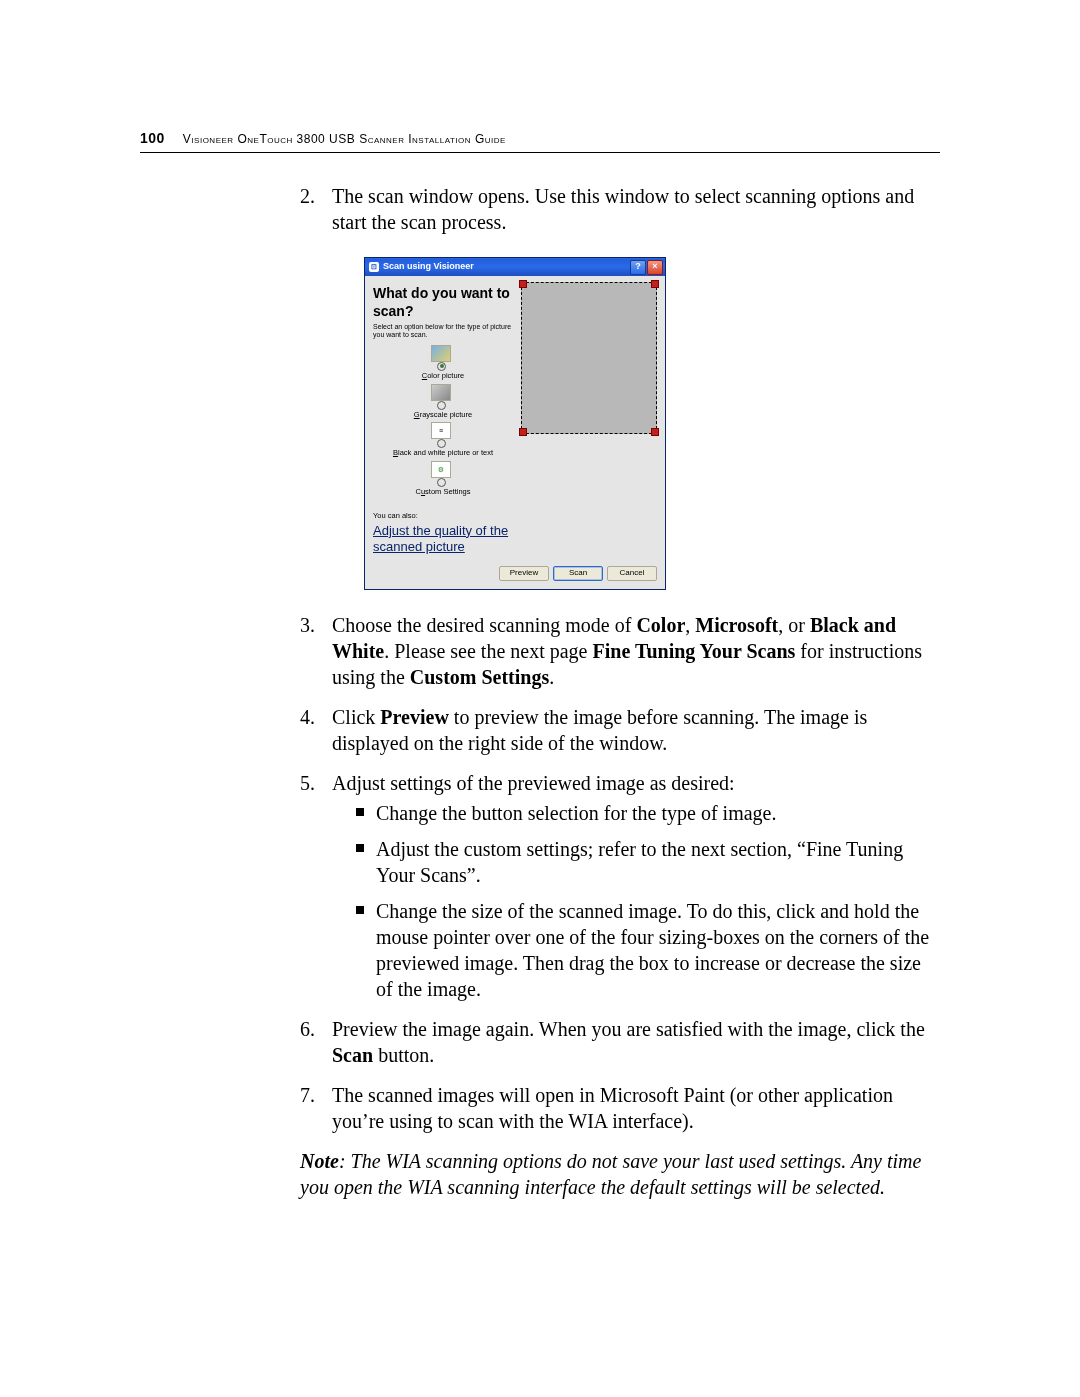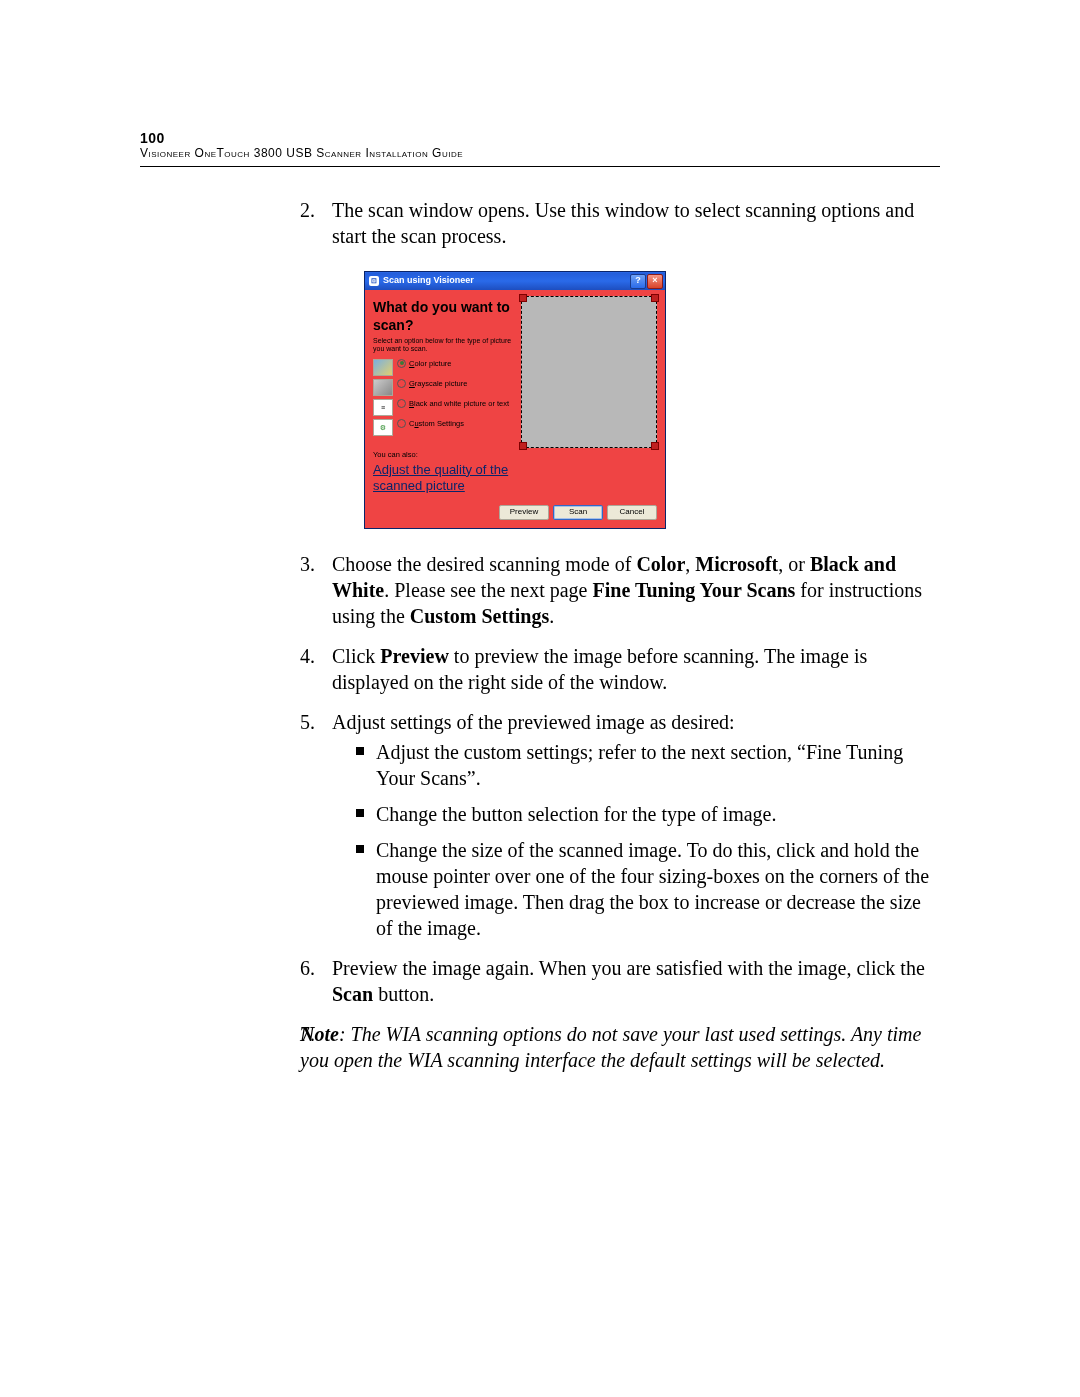--- a/index.html
+++ b/index.html
@@ -20,21 +20,20 @@
   }
   .header-line {
     border-bottom: 1px solid #000;
     padding-bottom: 6px;
     margin-bottom: 30px;
     font-family: Arial, Helvetica, sans-serif;
     font-size: 12px;
     letter-spacing: 0.5px;
     display: flex;
     align-items: baseline;
-    flex-direction: column;
   }
   .page-number {
     font-weight: bold;
     font-size: 14px;
     margin-right: 18px;
   }
   .header-title {
     font-variant: small-caps;
   }
   .content {
@@ -57,21 +56,21 @@
     position: absolute;
     left: 0;
     top: 0;
   }
   .screenshot-wrap {
     margin: 22px 0 22px 32px;
   }
   
   .xp-dialog {
     width: 300px;
-    background: #ef4444;
+    background: #e5e5e5;
     border: 1px solid #0a246a;
     font-family: Tahoma, Arial, sans-serif;
     font-size: 8px;
     color: #000;
     margin-top: 13px;
   }
   .xp-titlebar {
     background: linear-gradient(to bottom, #2a6ae9, #245edb 8%, #2a6ae9 50%, #1d4ec0);
     color: #fff;
     height: 18px;
@@ -106,21 +105,21 @@
   }
   .xp-titlebar .help-btn { background: linear-gradient(#6fa1f5,#2a6ae9); color:#fff; border:1px solid #1a3a8a;}
   .xp-titlebar .close-btn { background: linear-gradient(#f49786,#d9432a); color:#fff; border:1px solid #8a1a1a;}
   .xp-body {
     display: flex;
     padding: 6px 8px 4px 8px;
   }
   .xp-left { flex: 0 0 140px; padding-right:6px;}
   .xp-q { font-weight: bold; font-size: 14px; margin: 2px 0 3px 0; }
   .xp-instruct { font-size: 7px; line-height: 1.1; margin-bottom: 6px;}
-  .xp-option { display: flex; align-items: flex-start; margin: 3px 0; }
+  .xp-option { display: flex; align-items: center; margin: 3px 0; flex-direction: column; }
   .xp-option .ico-box {
     width: 18px; height: 15px;
     border: 1px solid #aca899;
     background: #fff;
     margin-right: 4px;
     display:flex; align-items:center; justify-content:center;
     font-size:7px;
   }
   .xp-option .radio {
     width: 7px; height: 7px;
@@ -278,35 +277,36 @@
         <span class="num">4.</span>
         <span>
           <span>Click </span><b>Preview</b><span> to preview the image before scanning. The image is displayed on the right side of the window.</span>
         </span>
       </li>
 
       <li>
         <span class="num">5.</span>
         <span>Adjust settings of the previewed image as desired:</span>
         <ul class="sub">
+          <li>Change the button selection for the type of image.</li>
           <li>Adjust the custom settings; refer to the next section, “Fine Tuning Your Scans”.</li>
-          <li>Change the button selection for the type of image.</li>
           <li>Change the size of the scanned image. To do this, click and hold the mouse pointer over one of the four sizing-boxes on the corners of the previewed image. Then drag the box to increase or decrease the size of the image.</li>
         </ul>
       </li>
 
       <li>
         <span class="num">6.</span>
         <span>
           <span>Preview the image again. When you are satisfied with the image, click the </span><b>Scan</b><span> button.</span>
         </span>
       </li>
 
       <li>
         <span class="num">7.</span>
+        <span>The scanned images will open in Microsoft Paint (or other application you’re using to scan with the WIA interface).</span>
       </li>
     </ol>
 
     <div class="note">
       <b>Note</b><span>: The WIA scanning options do not save your last used settings. Any time you open the WIA scanning interface the default settings will be selected.</span>
     </div>
   </div>
 </div>
 
 </body></html>

